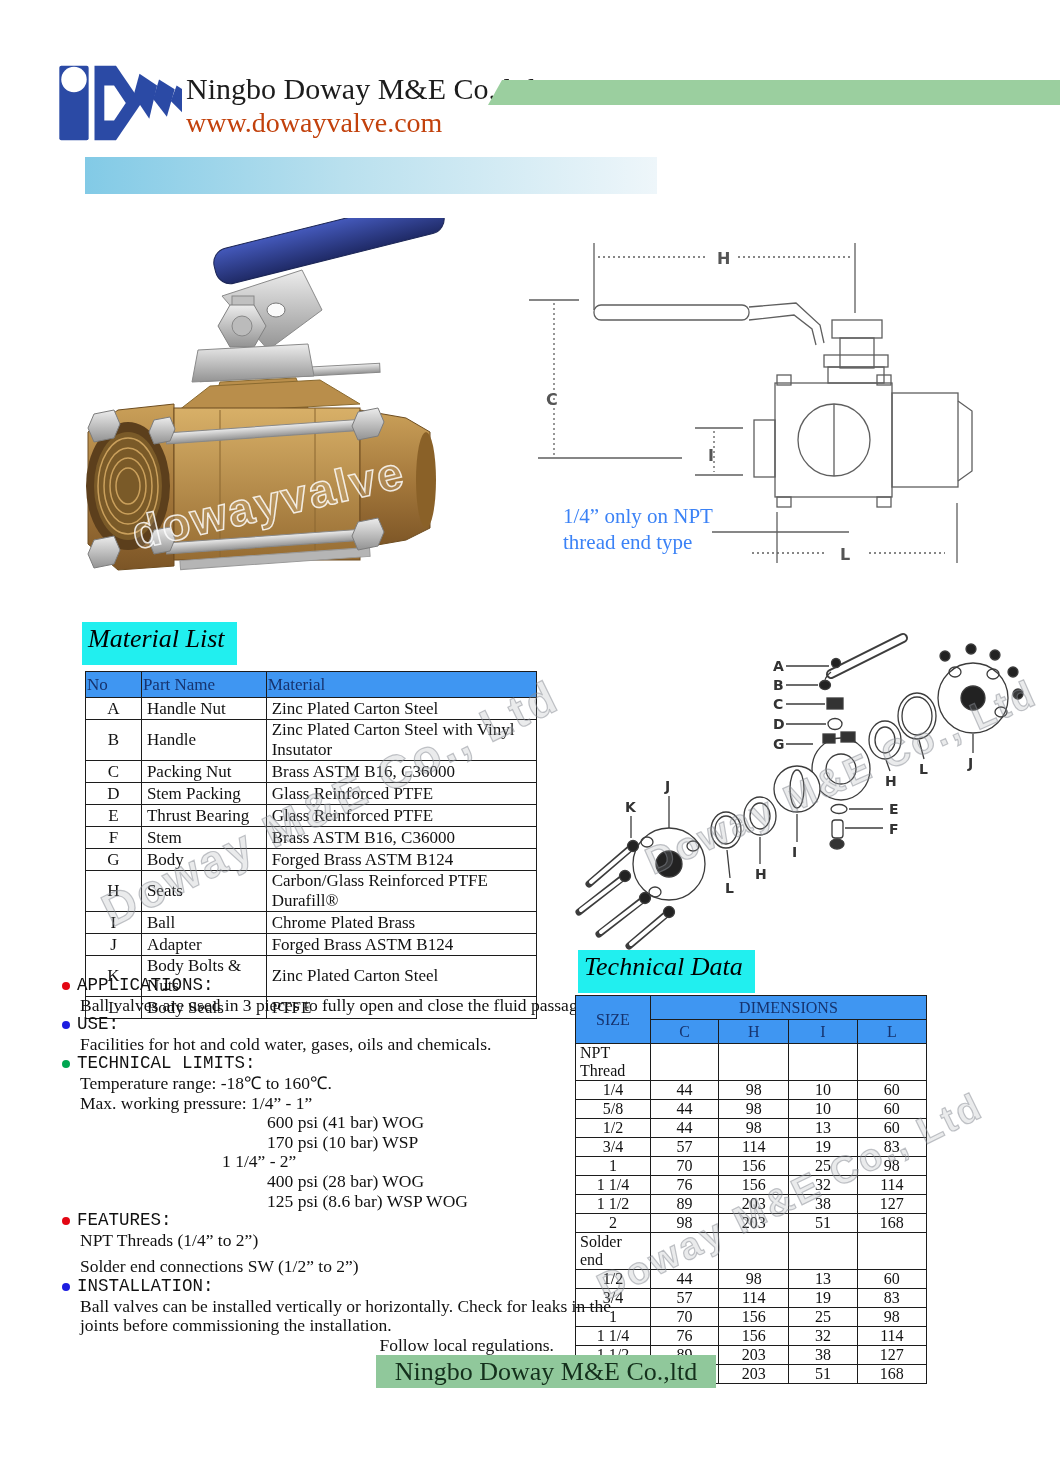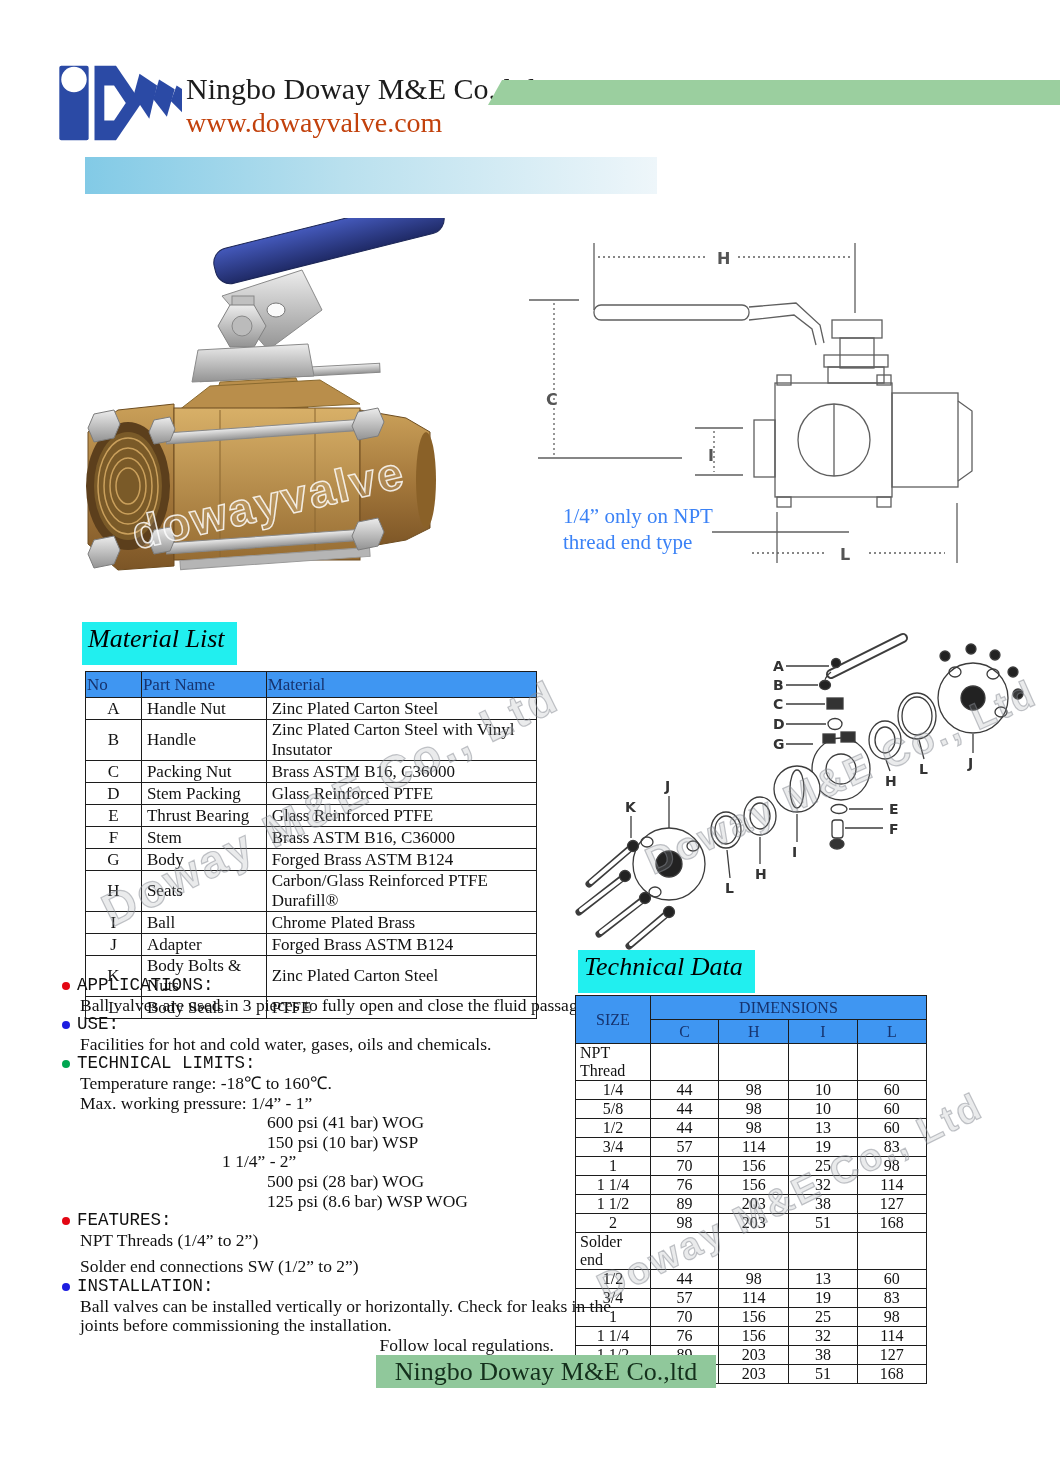--- a/index.html
+++ b/index.html
@@ -351,23 +351,23 @@
 
   <div id="info-sections">
       <div class="sec-line sec-title"><span class="bullet" style="background: rgb(227, 6, 19);"></span><span>APPLICATIONS:</span></div>
       <div class="sec-line" style="padding-left: 18px;">Ball valves are used in 3 pieces to fully open and close the fluid passage.</div>
       <div class="sec-line sec-title"><span class="bullet" style="background: rgb(29, 29, 224);"></span><span>USE:</span></div>
       <div class="sec-line" style="padding-left: 18px;">Facilities for hot and cold water, gases, oils and chemicals.</div>
       <div class="sec-line sec-title"><span class="bullet" style="background: rgb(0, 166, 81);"></span><span>TECHNICAL LIMITS:</span></div>
       <div class="sec-line" style="padding-left: 18px;">Temperature range: -18℃ to 160℃.</div>
       <div class="sec-line" style="padding-left: 18px;">Max. working pressure: 1/4” - 1”</div>
       <div class="sec-line" style="padding-left: 205px;">600 psi (41 bar) WOG</div>
-      <div class="sec-line" style="padding-left: 205px;">150 psi (10 bar) WSP</div>
+      <div class="sec-line" style="padding-left: 205px;">170 psi (10 bar) WSP</div>
       <div class="sec-line" style="padding-left: 160px;">1 1/4” - 2”</div>
-      <div class="sec-line" style="padding-left: 205px;">500 psi (28 bar) WOG</div>
+      <div class="sec-line" style="padding-left: 205px;">400 psi (28 bar) WOG</div>
       <div class="sec-line" style="padding-left: 205px;">125 psi (8.6 bar) WSP WOG</div>
       <div class="sec-line sec-title"><span class="bullet" style="background: rgb(227, 6, 19);"></span><span>FEATURES:</span></div>
       <div class="sec-line" style="padding-left: 18px;">NPT Threads (1/4” to 2”)</div>
       <div class="sec-line" style="padding-left: 18px; margin-top: 7px;">Solder end connections SW (1/2” to 2”)</div>
       <div class="sec-line sec-title"><span class="bullet" style="background: rgb(29, 29, 224);"></span><span>INSTALLATION:</span></div>
       <div class="sec-line" style="padding-left: 18px;">Ball valves can be installed vertically or horizontally. Check for leaks in the</div>
       <div class="sec-line" style="padding-left: 18px;">joints before commissioning the installation.</div>
       <div class="sec-line" style="padding-left: 18px; text-align: right;">Follow local regulations.</div>
     </div>
 

